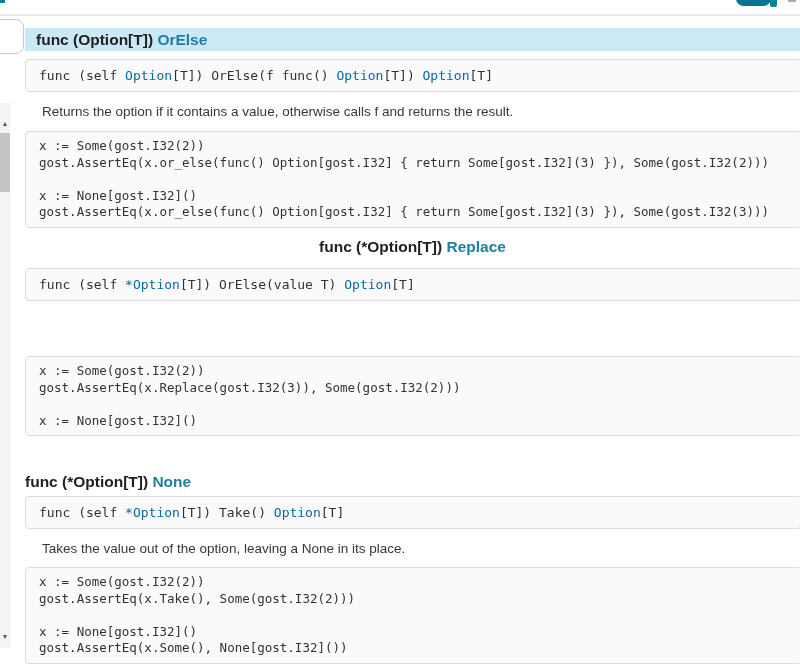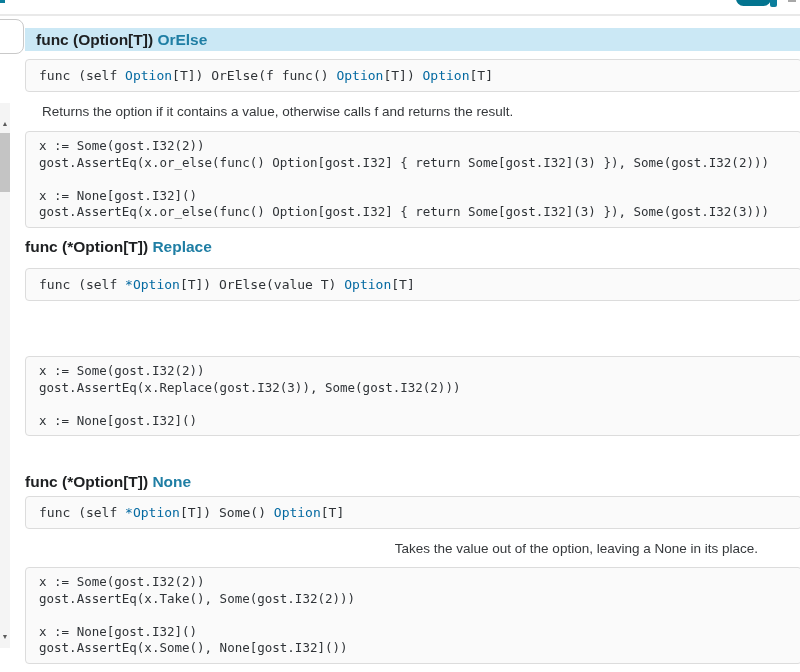--- a/index.html
+++ b/index.html
@@ -66,36 +66,36 @@
     <div>Returns the option if it contains a value, otherwise calls f and returns the result.</div>
   </div>
   <div class="abs example-block" style="top:131px;">
     <div class="code-line">x := Some(gost.I32(2))</div>
     <div class="code-line">gost.AssertEq(x.or_else(func() Option[gost.I32] { return Some[gost.I32](3) }), Some(gost.I32(2)))</div>
     <div class="code-line"></div>
     <div class="code-line">x := None[gost.I32]()</div>
     <div class="code-line">gost.AssertEq(x.or_else(func() Option[gost.I32] { return Some[gost.I32](3) }), Some(gost.I32(3)))</div>
   </div>
 
-  <div class="abs doc-heading" style="top:235px;">
+  <div class="abs doc-heading" style="top:235px;text-align:center;">
     <span>func (*Option[T]) </span><span class="method-link">Replace</span>
   </div>
   <div class="abs sig-block" style="top:268px;"><span>func (self </span><span class="code-link">*Option</span><span>[T]) OrElse(value T) </span><span class="code-link">Option</span><span>[T]</span><span class="code-link"></span><span></span></div>
   <div class="abs example-block" style="top:356px;">
     <div class="code-line">x := Some(gost.I32(2))</div>
     <div class="code-line">gost.AssertEq(x.Replace(gost.I32(3)), Some(gost.I32(2)))</div>
     <div class="code-line"></div>
     <div class="code-line">x := None[gost.I32]()</div>
   </div>
 
   <div class="abs doc-heading" style="top:470px;">
     <span>func (*Option[T]) </span><span class="method-link">None</span>
   </div>
-  <div class="abs sig-block" style="top:496px;"><span>func (self </span><span class="code-link">*Option</span><span>[T]) Some() </span><span class="code-link">Option</span><span>[T]</span><span class="code-link"></span><span></span></div>
-  <div class="abs desc" style="top:538px;text-align:right;">
+  <div class="abs sig-block" style="top:496px;"><span>func (self </span><span class="code-link">*Option</span><span>[T]) Take() </span><span class="code-link">Option</span><span>[T]</span><span class="code-link"></span><span></span></div>
+  <div class="abs desc" style="top:538px;">
     <div>Takes the value out of the option, leaving a None in its place.</div>
   </div>
   <div class="abs example-block" style="top:567px;">
     <div class="code-line">x := Some(gost.I32(2))</div>
     <div class="code-line">gost.AssertEq(x.Take(), Some(gost.I32(2)))</div>
     <div class="code-line"></div>
     <div class="code-line">x := None[gost.I32]()</div>
     <div class="code-line">gost.AssertEq(x.Some(), None[gost.I32]())</div>
   </div>
 

